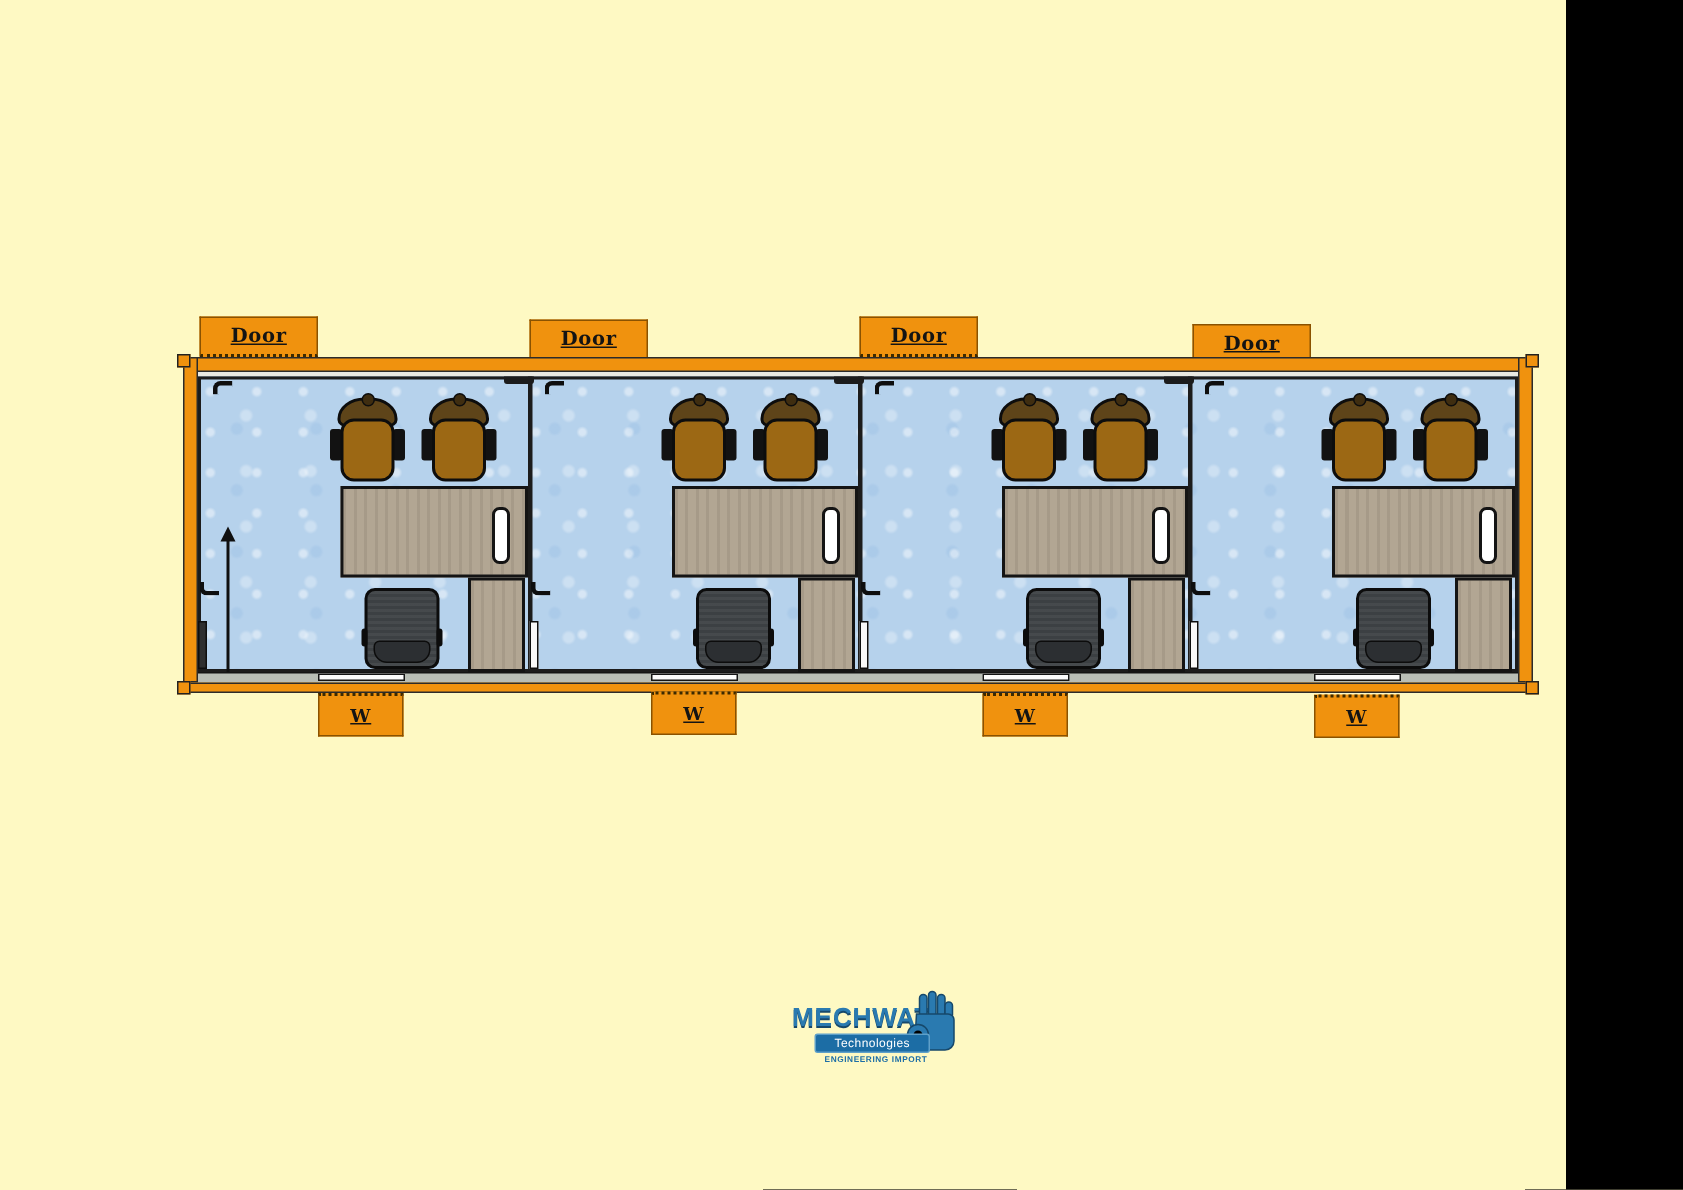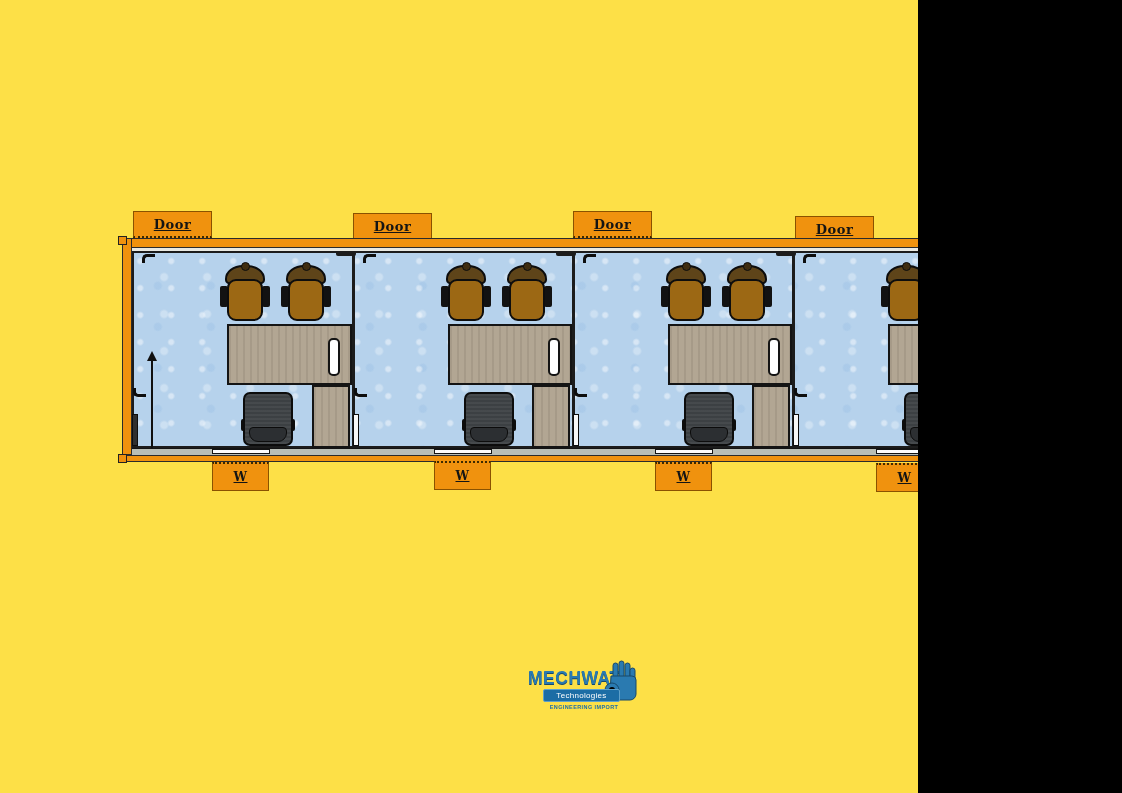--- a/index.html
+++ b/index.html
@@ -1,17 +1,17 @@
 <!DOCTYPE html>
 <html><head>
 <meta charset="utf-8">
 <style>
   html,body{margin:0;padding:0;background:#000;}
   body{font-family:"Liberation Sans",sans-serif;}
-  #canvas{position:relative;width:918px;height:793px;background:#fde047;overflow:hidden;}
+  #canvas{position:relative;width:1044px;height:793px;background:#fef9c3;overflow:hidden;}
 
   
   #plan{position:absolute;left:122px;top:238px;width:900px;height:224px;}
   .wall{background:#f0920e;box-sizing:border-box;position:absolute;border:1px solid #2b2b2b;}
   .wall-top{left:0;top:0;width:900px;height:10px;}
   .wall-left{left:0;top:0;width:10px;height:217px;}
   .wall-right{right:0;top:0;width:10px;height:217px;}
   .wall-bottom-orange{left:0;bottom:0;width:900px;height:7px;}
   .inner-face{position:absolute;left:10px;right:10px;top:10px;height:3px;background:#e9e9e2;border-bottom:2px solid #1c1c1c;}
   .floor{position:absolute;left:10px;right:10px;top:13px;bottom:14px;box-sizing:border-box;

